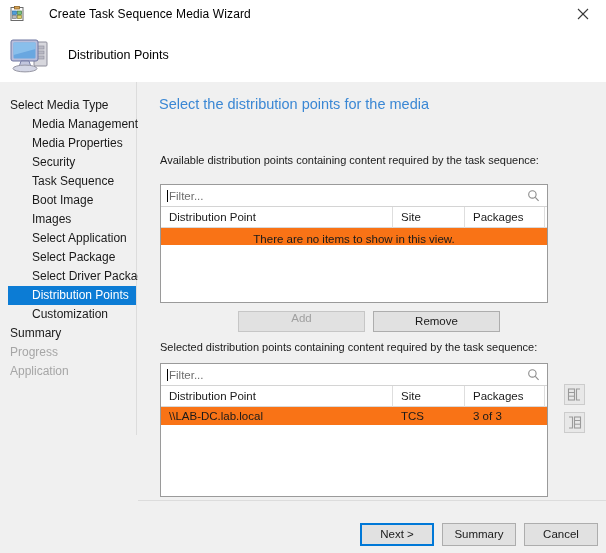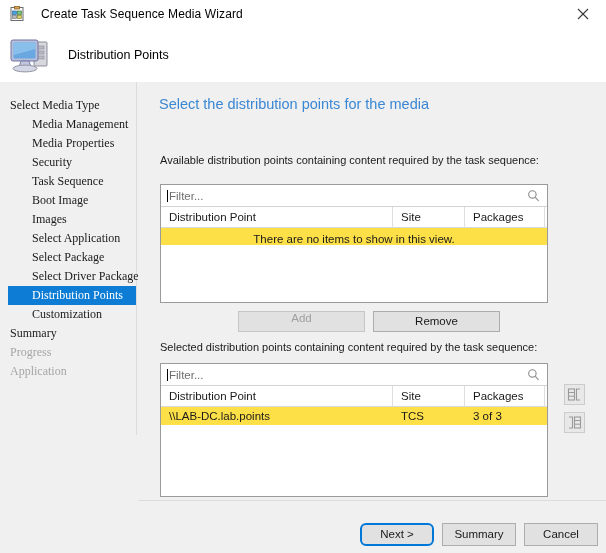--- a/index.html
+++ b/index.html
@@ -27,21 +27,21 @@
     display: flex;
     align-items: center;
   }
   .titlebar-icon {
     width: 16px; height: 16px;
     margin-left: 9px;
     position: relative;
     flex: 0 0 auto;
   }
   .titlebar-text {
-    margin-left: 16px;
+    margin-left: 24px;
     font-size: 12px;
     color: #000000;
     letter-spacing: 0.01em;
     white-space: nowrap;
   }
   .close-btn {
     position: absolute;
     right: 0; top: 0;
     width: 46px; height: 28px;
     display: flex; align-items: center; justify-content: center;
@@ -73,21 +73,20 @@
 
   
   .nav-panel {
     position: absolute;
     left: 0; top: 82px;
     width: 137px;
     height: 353px;
     background: #f0f0f0;
     border-right: 1px solid #dcdcdc;
     padding-top: 14px;
-    font-family: Liberation Serif, serif;
   }
   .nav-item {
     font-size: 12px;
     color: #1a1a1a;
     line-height: 19px;
     height: 19px;
     padding-left: 10px;
     white-space: nowrap;
     cursor: default;
   }
@@ -168,21 +167,21 @@
   .grid-header .cell {
     font-size: 11.5px;
     color: #1a1a1a;
     padding-left: 8px;
     height: 21px;
     line-height: 21px;
     border-right: 1px solid #dedede;
     white-space: nowrap;
     overflow: hidden;
   }
-  .grid-body { position: relative; background: #fde047; }
+  .grid-body { position: relative; background: #f97316; }
   .grid-row { display: flex; height: 18px; align-items: center; }
   .grid-row .cell {
     font-size: 11.5px;
     color: #1a1a1a;
     padding-left: 8px;
     line-height: 18px;
     white-space: nowrap;
     overflow: hidden;
   }
   .col-dp   { width: 232px; }
@@ -358,21 +357,21 @@
           </svg>
         </div>
       </div>
       <div class="grid-header">
         <div class="cell col-dp">Distribution Point</div>
         <div class="cell col-site">Site</div>
         <div class="cell col-pkg">Packages</div>
       </div>
       <div class="grid-body">
         <div class="grid-row">
-          <div class="cell col-dp">\\LAB-DC.lab.points</div>
+          <div class="cell col-dp">\\LAB-DC.lab.local</div>
           <div class="cell col-site">TCS</div>
           <div class="cell col-pkg">3 of 3</div>
         </div>
       </div>
     </div>
 
     <div class="side-btn" id="side-btn-top">
       <svg width="15" height="15" viewBox="0 0 15 15">
         <rect x="1.5" y="2" width="6" height="11" fill="none" stroke="#9a9a9a" stroke-width="1.1"></rect>
         <line x1="1.5" y1="5.5" x2="7.5" y2="5.5" stroke="#9a9a9a" stroke-width="1"></line>
@@ -384,18 +383,18 @@
       <svg width="15" height="15" viewBox="0 0 15 15">
         <path d="M2 2 L5.5 2 L5.5 13 L2 13" fill="none" stroke="#9a9a9a" stroke-width="1.1"></path>
         <rect x="7.5" y="2" width="6" height="11" fill="none" stroke="#9a9a9a" stroke-width="1.1"></rect>
         <line x1="7.5" y1="5.5" x2="13.5" y2="5.5" stroke="#9a9a9a" stroke-width="1"></line>
         <line x1="7.5" y1="9.2" x2="13.5" y2="9.2" stroke="#9a9a9a" stroke-width="1"></line>
       </svg>
     </div>
   </div>
 
   <div class="footer">
-    <div class="btn default-focus" id="btn-next" style="line-height:19px;border-radius:6px;">Next &gt;</div>
+    <div class="btn default-focus" id="btn-next" style="line-height:19px;">Next &gt;</div>
     <div class="btn" id="btn-summary" style="line-height:21px;">Summary</div>
     <div class="btn" id="btn-cancel" style="line-height:21px;">Cancel</div>
   </div>
 
 </div>
 
 </body></html>

